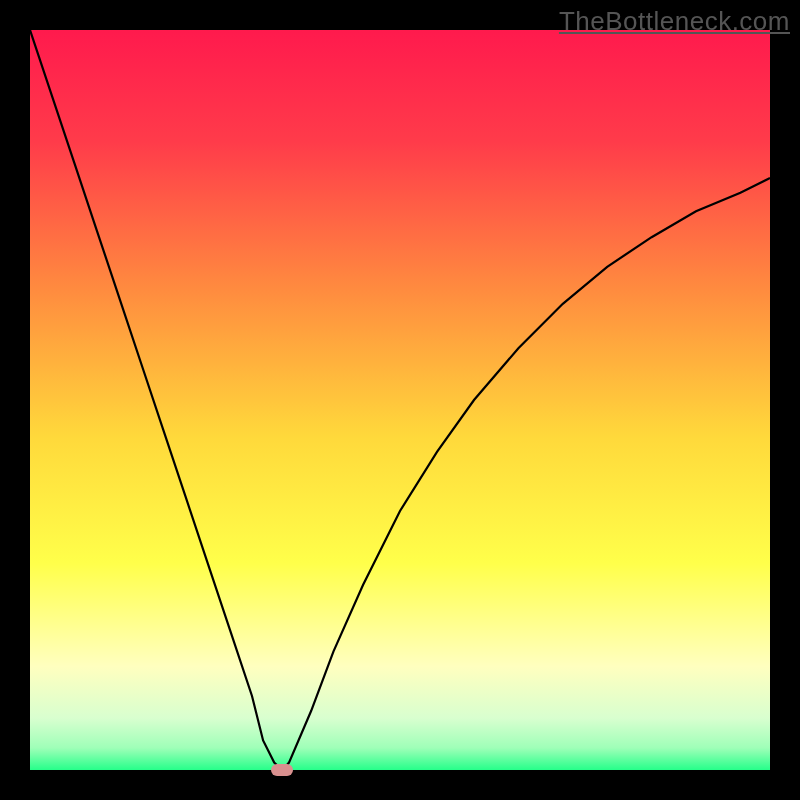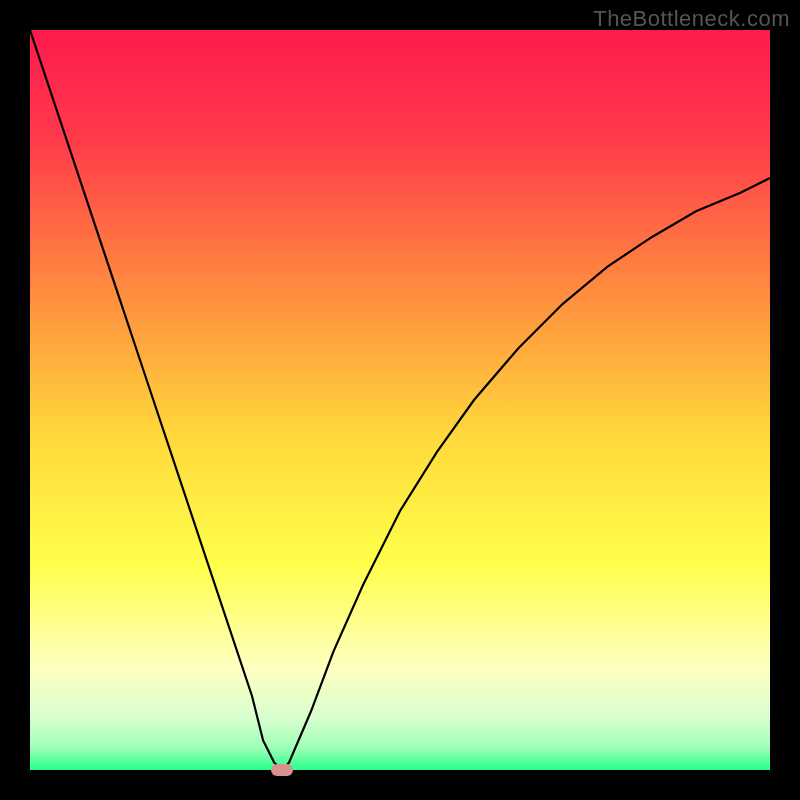--- a/index.html
+++ b/index.html
@@ -9,24 +9,25 @@
     height: 800px;
     background: #000;
     position: relative;
     font-family: Arial, Helvetica, sans-serif;
   }
   .watermark {
     position: absolute;
     top: 6px;
     right: 10px;
     color: #555;
-    font-size: 22px;
+    font-size: 26px;
     font-weight: 500;
     letter-spacing: 0.5px;
     z-index: 10;
+    text-decoration: underline;
   }
   .plot-outer {
     position: absolute;
     left: 30px;
     top: 30px;
     width: 740px;
     height: 740px;
     background: #000;
   }
   .plot-inner {

